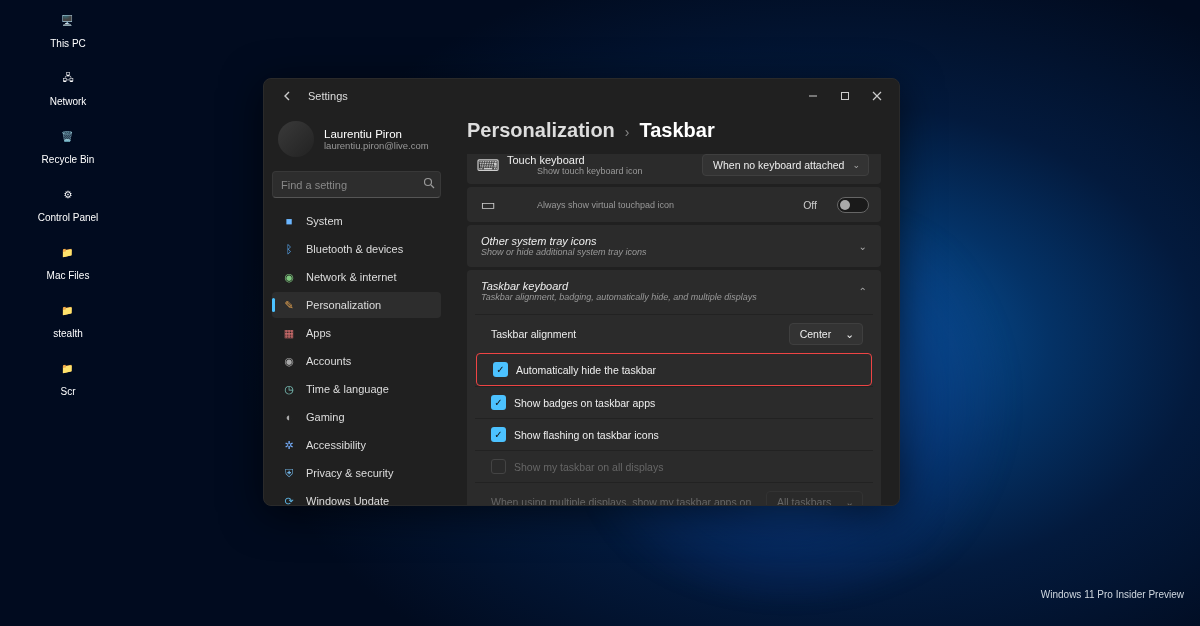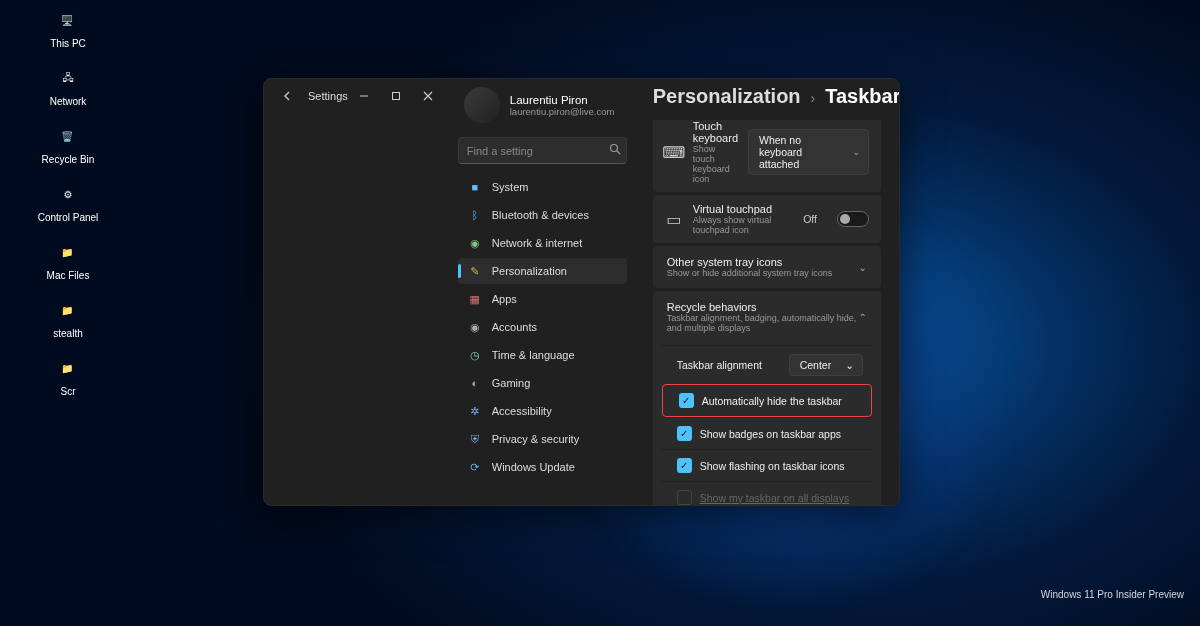--- a/index.html
+++ b/index.html
@@ -17,21 +17,21 @@
 
 .desktop-icon {
   position: absolute; width: 72px; display: flex; flex-direction: column; align-items: center; gap: 4px;
   color: #fff; font-size: 10px; text-align: center; cursor: pointer;
 }
 .desktop-icon .ic { width: 28px; height: 28px; display: flex; align-items: center; justify-content: center; }
 
 .settings-window {
   position: absolute; left: 263px; top: 78px; width: 637px; height: 428px;
   background: #202020; border-radius: 8px; box-shadow: 0 8px 40px rgba(0,0,0,.6);
-  display: flex; overflow: hidden; border: 1px solid #2a2a2a;
+  display: flex; flex-direction: column; overflow: hidden; border: 1px solid #2a2a2a;
 }
 
 .titlebar { height: 34px; display: flex; align-items: center; padding: 0 6px 0 10px; }
 .back-btn { width: 28px; height: 28px; display: flex; align-items: center; justify-content: center; color: #ccc; cursor: pointer; border-radius: 4px; }
 .title-label { color: #ddd; font-size: 11px; margin-left: 6px; }
 .win-controls { margin-left: auto; display: flex; }
 .win-btn { width: 32px; height: 28px; display: flex; align-items: center; justify-content: center; color: #ccc; cursor: pointer; font-size: 11px; }
 
 .window-body { flex: 1; display: flex; overflow: hidden; }
 
@@ -73,50 +73,50 @@
 .scroll-area::-webkit-scrollbar { width: 4px; }
 .scroll-area::-webkit-scrollbar-thumb { background: #555; border-radius: 2px; }
 
 .setting-row {
   display: flex; align-items: center; gap: 10px; padding: 8px 12px;
   background: #2b2b2b; border-radius: 4px; margin-bottom: 3px;
 }
 .setting-row .ricon { width: 18px; color: #ccc; display: flex; justify-content: center; }
 .setting-row .rtext { flex: 1; }
 .setting-row .rtitle { color: #eee; font-size: 11px; }
-.setting-row .rsub { color: #999; font-size: 9px; }
+.setting-row .rsub { color: #999; font-size: 9px; margin-left: 30px; }
 .setting-row .rcontrol { display: flex; align-items: center; gap: 6px; }
 
 .dropdown-btn {
   display: flex; align-items: center; gap: 8px; background: #333; border: 1px solid #3f3f3f;
   color: #eee; font-size: 10.5px; padding: 4px 8px 4px 10px; border-radius: 4px; cursor: pointer;
 }
 .dropdown-btn .chev { color: #aaa; font-size: 9px; }
 
 .toggle { display: flex; align-items: center; gap: 20px; }
 .toggle-label { color: #ccc; font-size: 10.5px; }
 .toggle-switch { width: 32px; height: 16px; background: #1a1a1a; border: 1px solid #666; border-radius: 10px; position: relative; cursor: pointer; }
 .toggle-switch::after { content: ''; position: absolute; left: 2px; top: 2px; width: 10px; height: 10px; background: #aaa; border-radius: 50%; }
 
 .expander {
   background: #2b2b2b; border-radius: 4px; margin-bottom: 3px;
 }
 .exp-header { display: flex; align-items: center; padding: 10px 14px; cursor: pointer; }
-.exp-header .etext { flex: 1; }
+.exp-header .etext { flex: 1; font-style: italic; }
 .exp-header .etitle { color: #eee; font-size: 11px; }
 .exp-header .esub { color: #999; font-size: 9px; }
 .exp-header .echev { color: #aaa; font-size: 10px; }
 
 .exp-body { padding: 2px 8px 8px 8px; }
 .sub-row {
   display: flex; align-items: center; gap: 8px; padding: 8px 10px 8px 16px;
   border-top: 1px solid #222;
 }
 .sub-row .slabel { flex: 1; color: #eee; font-size: 10.5px; }
-.sub-row.disabled .slabel { color: #666; text-decoration: underline; }
+.sub-row.disabled .slabel { color: #666; }
 
 .checkbox {
   width: 15px; height: 15px; border-radius: 3px; display: flex; align-items: center;
   justify-content: center; font-size: 10px; cursor: pointer;
 }
 .checkbox.checked { background: #4cc2ff; color: #111; }
 .checkbox.disabled { border: 1.5px solid #444; cursor: default; }
 
 .highlight-red {
   border: 1.5px solid #e44; border-radius: 4px; margin: 0 1px;
@@ -295,21 +295,20 @@
               <div class="dropdown-btn">
                 <span>When no keyboard attached</span>
                 <span class="chev">⌄</span>
               </div>
             </div>
           </div>
 
           <div class="setting-row">
             <div class="ricon">▭</div>
             <div class="rtext">
-              <div class="rtitle">Virtual touchpad</div>
               <div class="rsub">Always show virtual touchpad icon</div>
             </div>
             <div class="rcontrol">
               <div class="toggle">
                 <span class="toggle-label">Off</span>
                 <div class="toggle-switch"></div>
               </div>
             </div>
           </div>
 
@@ -319,21 +318,21 @@
                 <div class="etitle">Other system tray icons</div>
                 <div class="esub">Show or hide additional system tray icons</div>
               </div>
               <span class="echev">⌄</span>
             </div>
           </div>
 
           <div class="expander">
             <div class="exp-header">
               <div class="etext">
-                <div class="etitle">Recycle behaviors</div>
+                <div class="etitle">Taskbar keyboard</div>
                 <div class="esub">Taskbar alignment, badging, automatically hide, and multiple displays</div>
               </div>
               <span class="echev">⌃</span>
             </div>
             <div class="exp-body">
               <div class="sub-row">
                 <span class="slabel">Taskbar alignment</span>
                 <div class="small-dd">
                   <span>Center</span>
                   <span class="chev">⌄</span>

